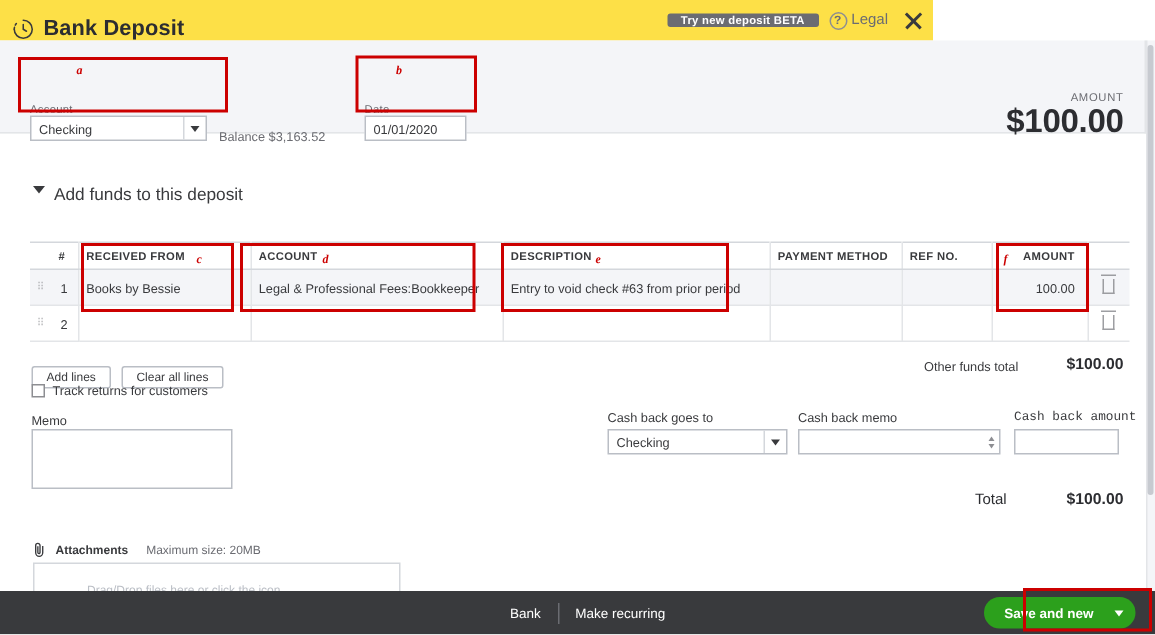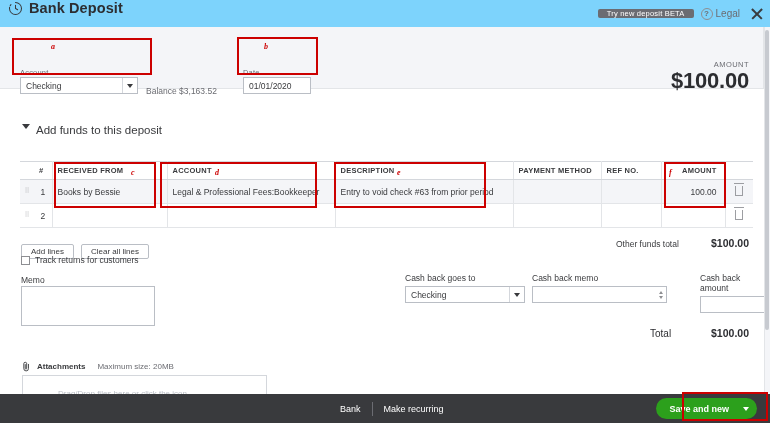--- a/index.html
+++ b/index.html
@@ -13,37 +13,37 @@
   }
   #app {
     position: relative;
     width: 770px; height: 423px;
     overflow: hidden;
     background: #ffffff;
   }
 
   
   .topbar {
-    position: absolute; left: 0; top: 0; width: 770px; height: 27px;
-    background: #7dd3fc;
-    display: flex; align-items: flex-start;
+    position: absolute; left: 0; top: 0; width: 622px; height: 27px;
+    background: #fde047;
+    display: flex; align-items: flex-end;
   }
   .title-wrap { display: flex; align-items: center; margin-left: 8px; }
   .hist-icon { width: 15px; height: 15px; margin-right: 6px; flex: none; }
   .page-title {
     font-size: 14.5px; font-weight: bold; letter-spacing: .1px;
     color: #2c2d31;
   }
   .topbar-right {
     position: absolute; right: 5px; top: 0; height: 27px;
     display: flex; align-items: center; gap: 7px;
   }
   .beta-btn {
     background: #6b6c72; color: #ffffff;
-    font-size: 7.5px; font-weight: normal; letter-spacing: .2px;
+    font-size: 7.5px; font-weight: bold; letter-spacing: .2px;
     padding: 0 9px; border: none; border-radius: 2px;
     cursor: pointer; white-space: nowrap;
   }
   .help-wrap { display: flex; align-items: center; gap: 3px; cursor: pointer; }
   .help-q {
     width: 12px; height: 12px; border-radius: 50%;
     border: 1px solid #8d8e92; color: #6b6c72;
     font-size: 8px; display: flex; align-items: center; justify-content: center;
     font-weight: bold;
   }
@@ -177,21 +177,21 @@
     border: 1px solid #babec5; background: #ffffff; resize: none;
     font-family: "Liberation Sans", sans-serif; font-size: 8.5px; padding: 3px;
   }
 
   .other-total-lbl { position: absolute; left: 616px; top: 239px; font-size: 8.5px; color: #393a3d; }
   .other-total-val { position: absolute; right: 21px; top: 237px; font-size: 10.5px; font-weight: bold; color: #2c2d31; }
 
   .cashback-group { position: absolute; top: 273px; }
   .cb-goes { left: 405px; }
   .cb-memo { left: 532px; }
-  .cb-amt  { left: 700px; }
+  .cb-amt  { left: 676px; font-family: Liberation Mono, monospace; }
   .cb-lbl  { font-size: 8.5px; color: #393a3d; display: block; margin-bottom: 3px; }
   .cb-sel {
     width: 120px; height: 17px; border: 1px solid #babec5; background: #fff;
     font-size: 8.5px; color: #393a3d; padding-left: 5px; display: flex;
     align-items: center; position: relative;
   }
   .cb-memo-in {
     width: 135px; height: 17px; border: 1px solid #babec5; background: #fff;
     position: relative;
   }

